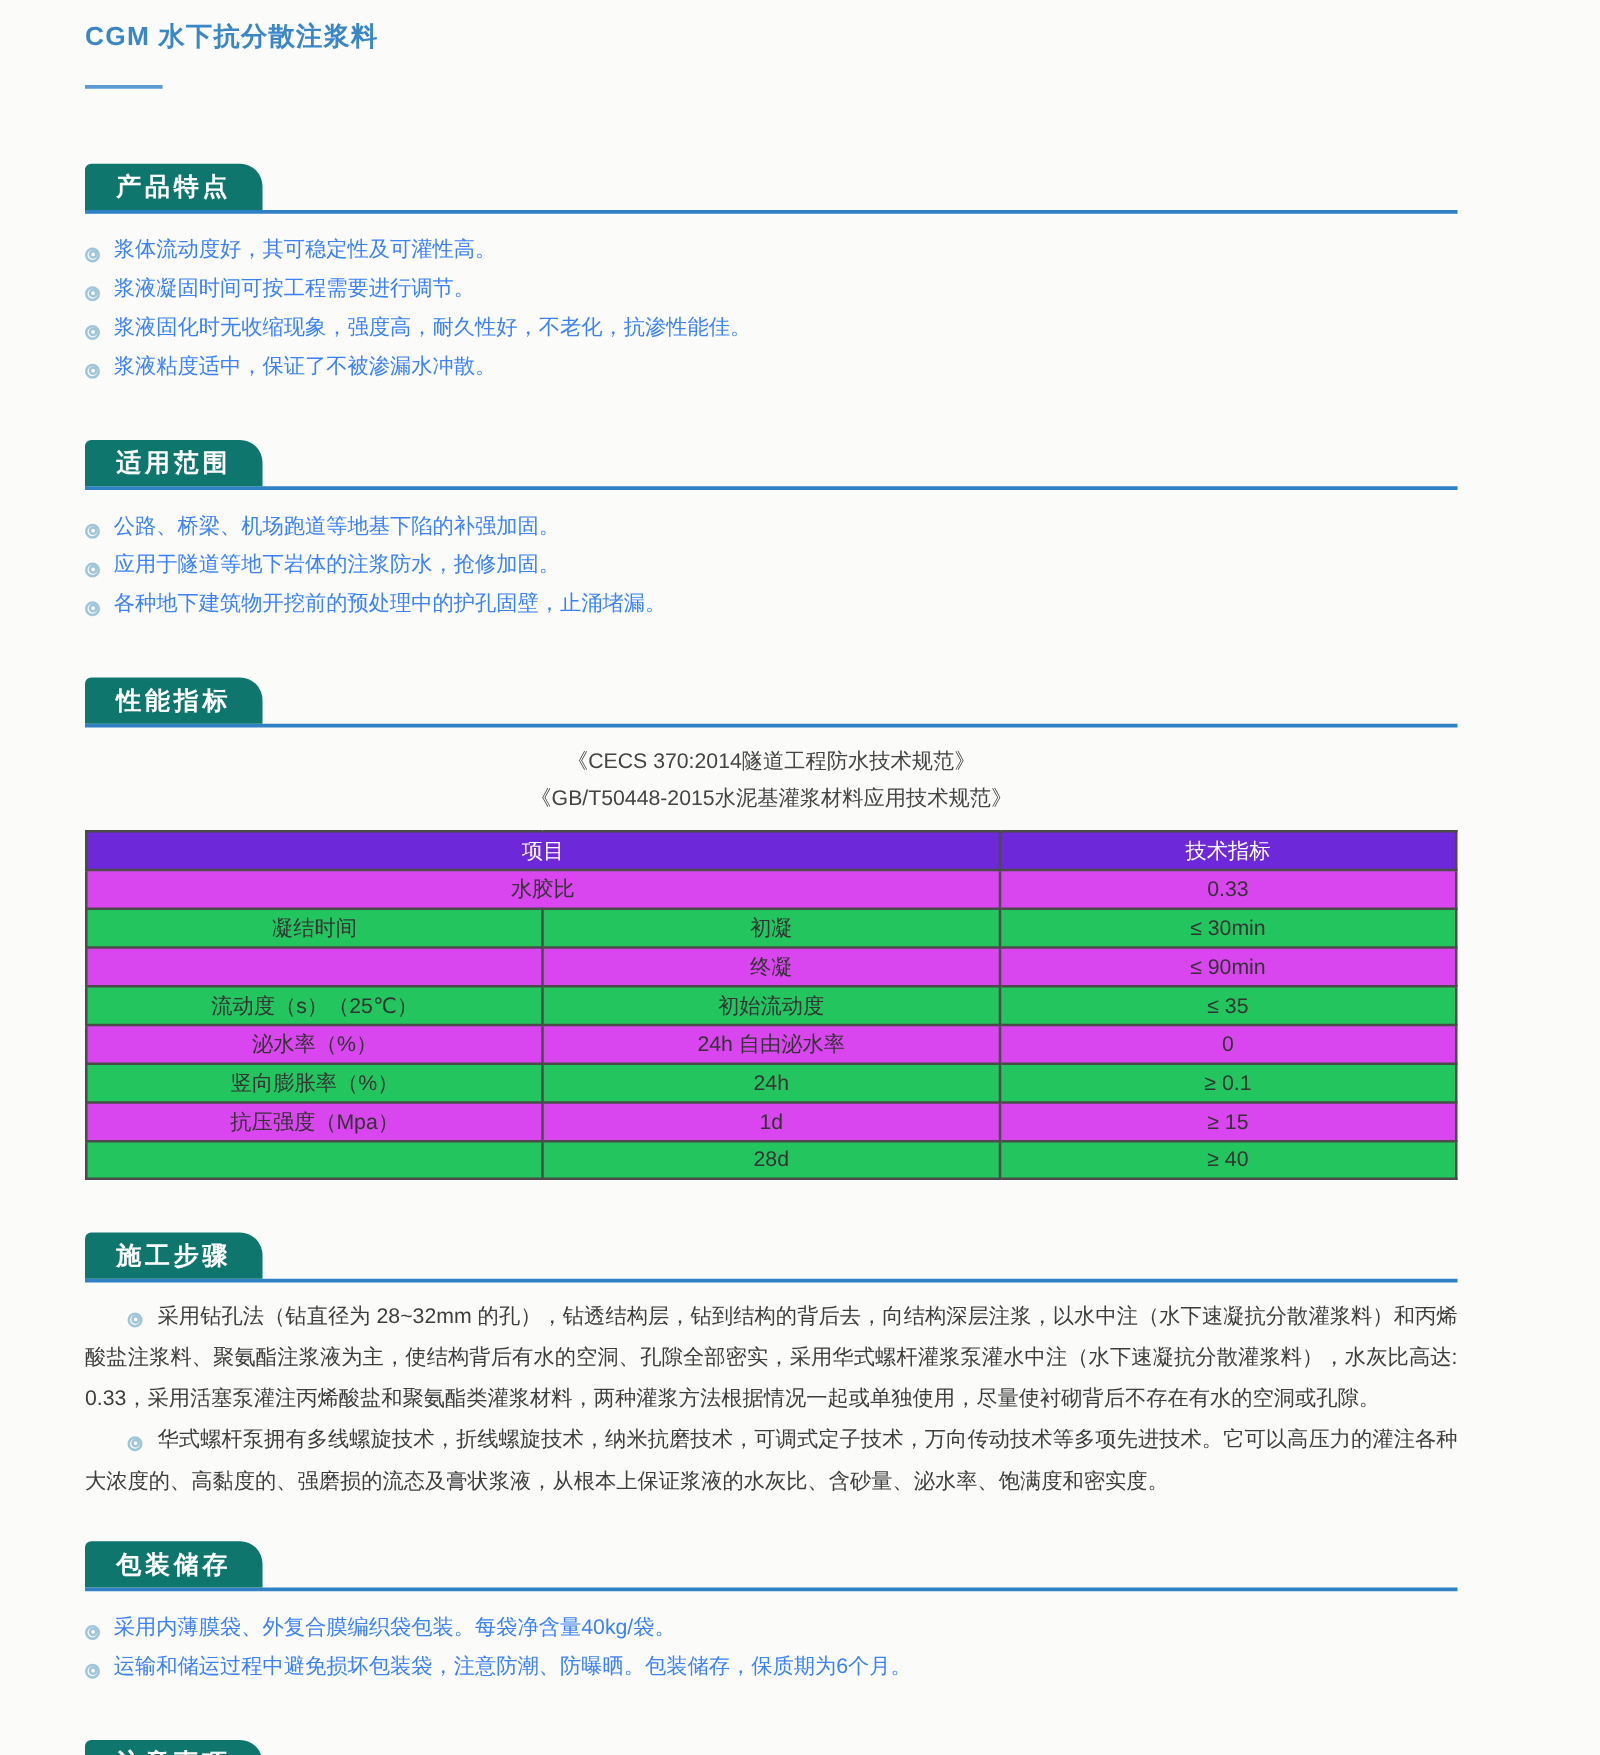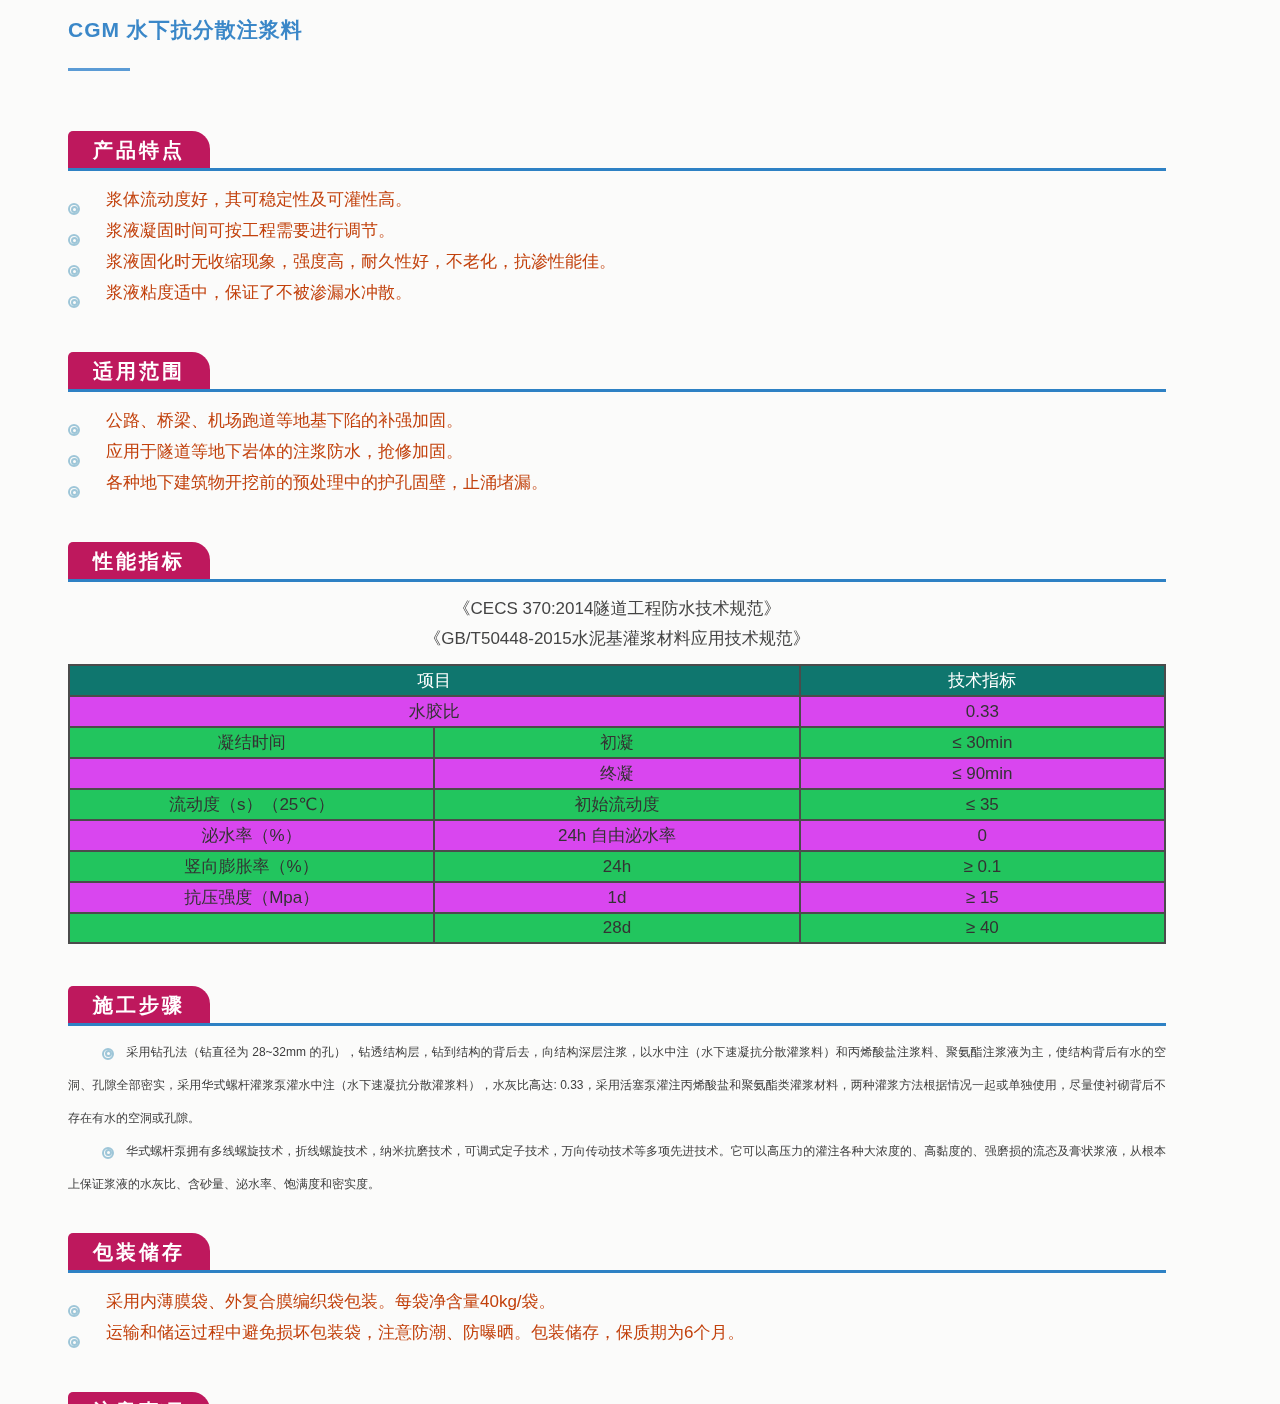--- a/index.html
+++ b/index.html
@@ -18,34 +18,34 @@
     letter-spacing:1px;
     line-height:36px;
   }
   .title-underline {
     width:62px; height:3px; background:#5b9bd5; margin-top:20px;
   }
   .section { margin-top:44px; }
   .section.tight { margin-top:32px; }
   .sec-tab {
     display:inline-block;
-    background:#be185d;
+    background:#0f766e;
     color:#ffffff;
     font-size:20px;
     font-weight:bold;
     letter-spacing:3px;
     padding:7px 25px 6px 25px;
     border-radius:5px 18px 0 0;
     line-height:24px;
   }
   .sec-rule { height:3px; background:#2e81c4; }
   ul.bullets { list-style:none; margin-top:13px; }
   ul.bullets li {
-    display:flex; align-items:flex-end; gap:26px;
-    font-size:17px; line-height:31px; color:#c2410c;
+    display:flex; align-items:center; gap:11px;
+    font-size:17px; line-height:31px; color:#3b82f6;
   }
   .ring {
     flex:none; display:inline-flex; align-items:center; justify-content:center;
     width:12px; height:12px;
     border:2px solid #9ec6d8; border-radius:50%;
     margin-top:8px;
   }
   .ring::before {
     content:""; width:3px; height:3px;
     border:2px solid #9ec6d8; border-radius:50%;
@@ -57,28 +57,28 @@
     border-collapse:collapse;
     font-size:17px; color:#333;
   }
   table.perf th, table.perf td {
     border:2px solid #4b4b4b;
     text-align:center;
     padding:3px 6px;
     height:30px;
   }
   table.perf thead th {
-    background:#0f766e; color:#ffffff; font-weight:normal;
+    background:#6d28d9; color:#ffffff; font-weight:normal;
   }
   table.perf tr.shade td { background:#d946ef; }
   table.perf tr.plain td { background:#22c55e; }
   col.c { width:33.3%; }
   .paras { margin-top:10px; }
   .paras p {
-    font-size:12px; line-height:33px; text-align:justify;
+    font-size:17px; line-height:33px; text-align:justify;
     color:#3d3d3d;
   }
   .paras .ring { margin:0 12px 0 34px; vertical-align:-1px; display:inline-flex; }
 </style>
 </head>
 <body>
 
 <header>
   <h1 class="page-title">CGM 水下抗分散注浆料</h1>
   <div class="title-underline"></div>

